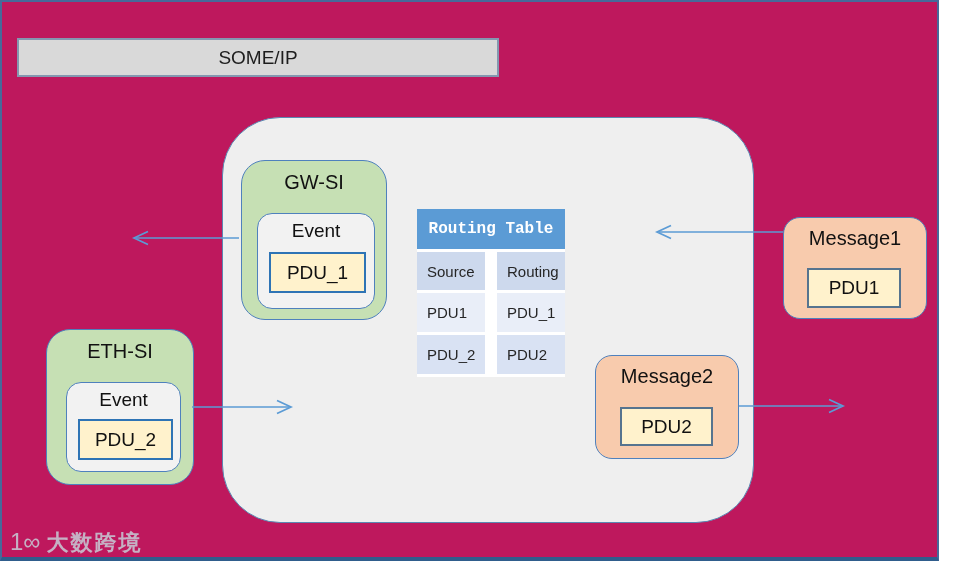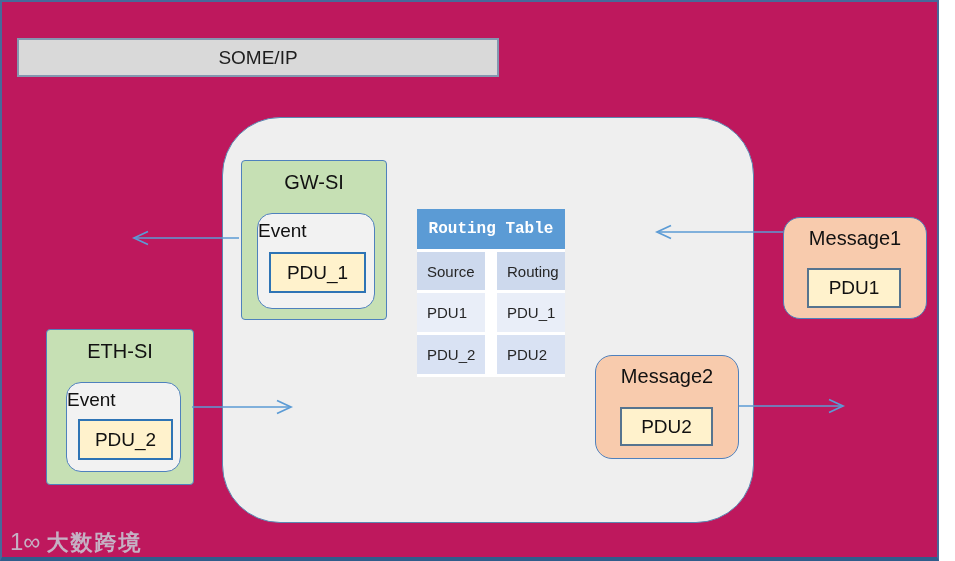--- a/index.html
+++ b/index.html
@@ -22,36 +22,36 @@
     position:absolute;left:220px;top:115px;width:532px;height:406px;
     background:#efefef;border:1.5px solid #5b87b2;border-radius:58px;box-sizing:border-box;
   }
   #gw-label{
     position:absolute;left:420px;top:141px;width:135px;text-align:center;
     font-size:22px;color:#111;
   }
 
   .si-box{
     position:absolute;background:#c6e0b4;border:1.6px solid #4f81bd;
-    border-radius:4px;box-sizing:border-box;
+    border-radius:24px;box-sizing:border-box;
   }
   #gw-si-box{left:239px;top:158px;width:146px;height:160px;}
   #eth-si-box{left:44px;top:327px;width:148px;height:156px;}
   .si-label{
     position:absolute;top:10px;left:0;width:100%;text-align:center;
     font-size:20px;color:#111;
   }
   .event-box{
     position:absolute;background:#f2f2f2;border:1.6px solid #4f81bd;
     border-radius:15px;box-sizing:border-box;
   }
   #gw-si-event{left:15px;top:52px;width:118px;height:96px;}
   #eth-si-event{left:19px;top:52px;width:115px;height:90px;}
   .event-label{
-    position:absolute;top:6px;left:0;width:100%;text-align:left;
+    position:absolute;top:6px;left:0;width:100%;text-align:center;
     font-size:19px;color:#111;
   }
   .pdu-box{
     position:absolute;background:#fff2cc;border:2px solid #2e74b5;box-sizing:border-box;
     display:flex;align-items:center;justify-content:center;
     font-size:19px;color:#111;
   }
   #gw-si-pdu{left:11px;top:38px;width:97px;height:41px;}
   #eth-si-pdu{left:11px;top:36px;width:95px;height:41px;}
 

